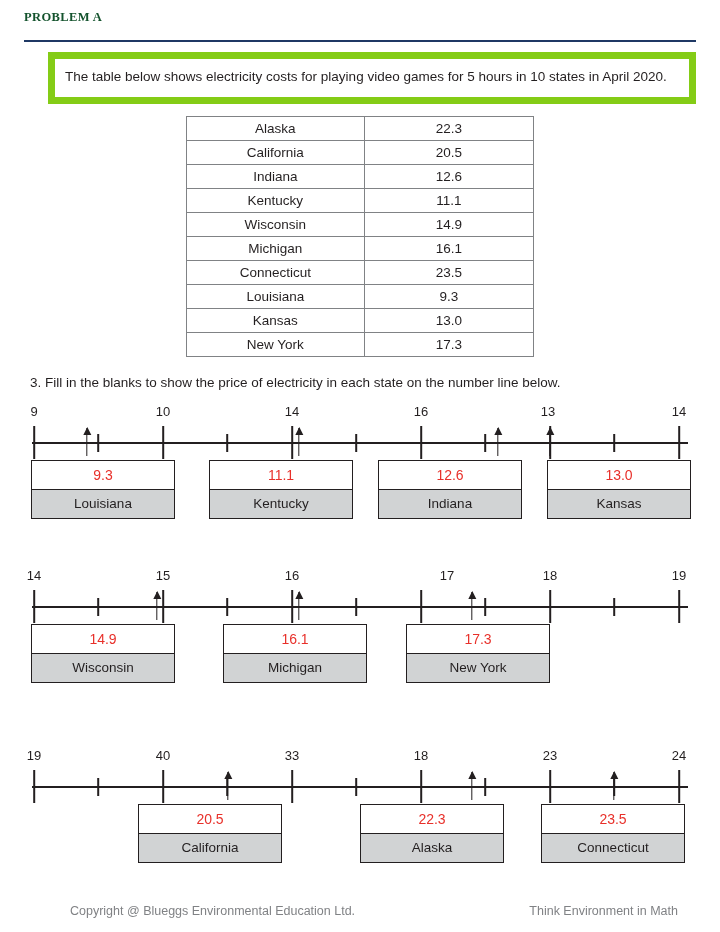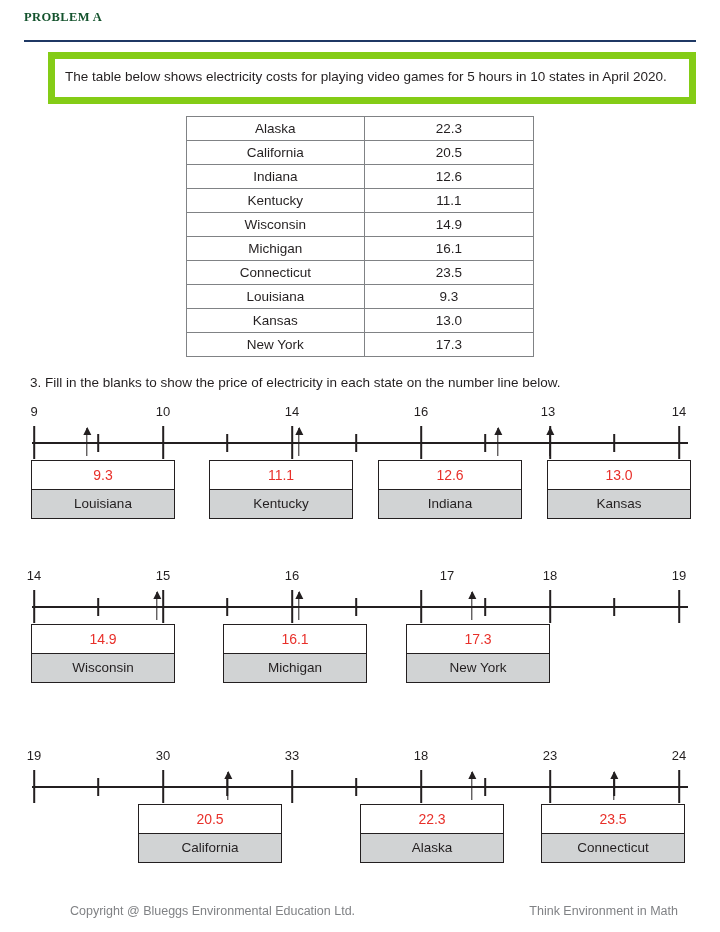--- a/index.html
+++ b/index.html
@@ -353,21 +353,21 @@
     <div class="card" style="left:406px;top:4px;">
       <div class="val">17.3</div>
       <div class="name">New York</div>
     </div>
   </div>
 </div>
 
 <div class="numberline-block" style="top:748px;">
   <div class="nl-labels">
     <div class="nl-label" style="left:34px;">19</div>
-    <div class="nl-label" style="left:163px;">30</div>
+    <div class="nl-label" style="left:163px;">40</div>
     <div class="nl-label" style="left:292px;">33</div>
     <div class="nl-label" style="left:421px;">18</div>
     <div class="nl-label" style="left:550px;">23</div>
     <div class="nl-label" style="left:679px;">24</div>
   </div>
   <div class="nl-axis">
     <div class="nl-line"></div>
     <div class="nl-tick major" style="left:34px;"></div>
     <div class="nl-tick minor" style="left:98px;"></div>
     <div class="nl-tick major" style="left:163px;"></div>

